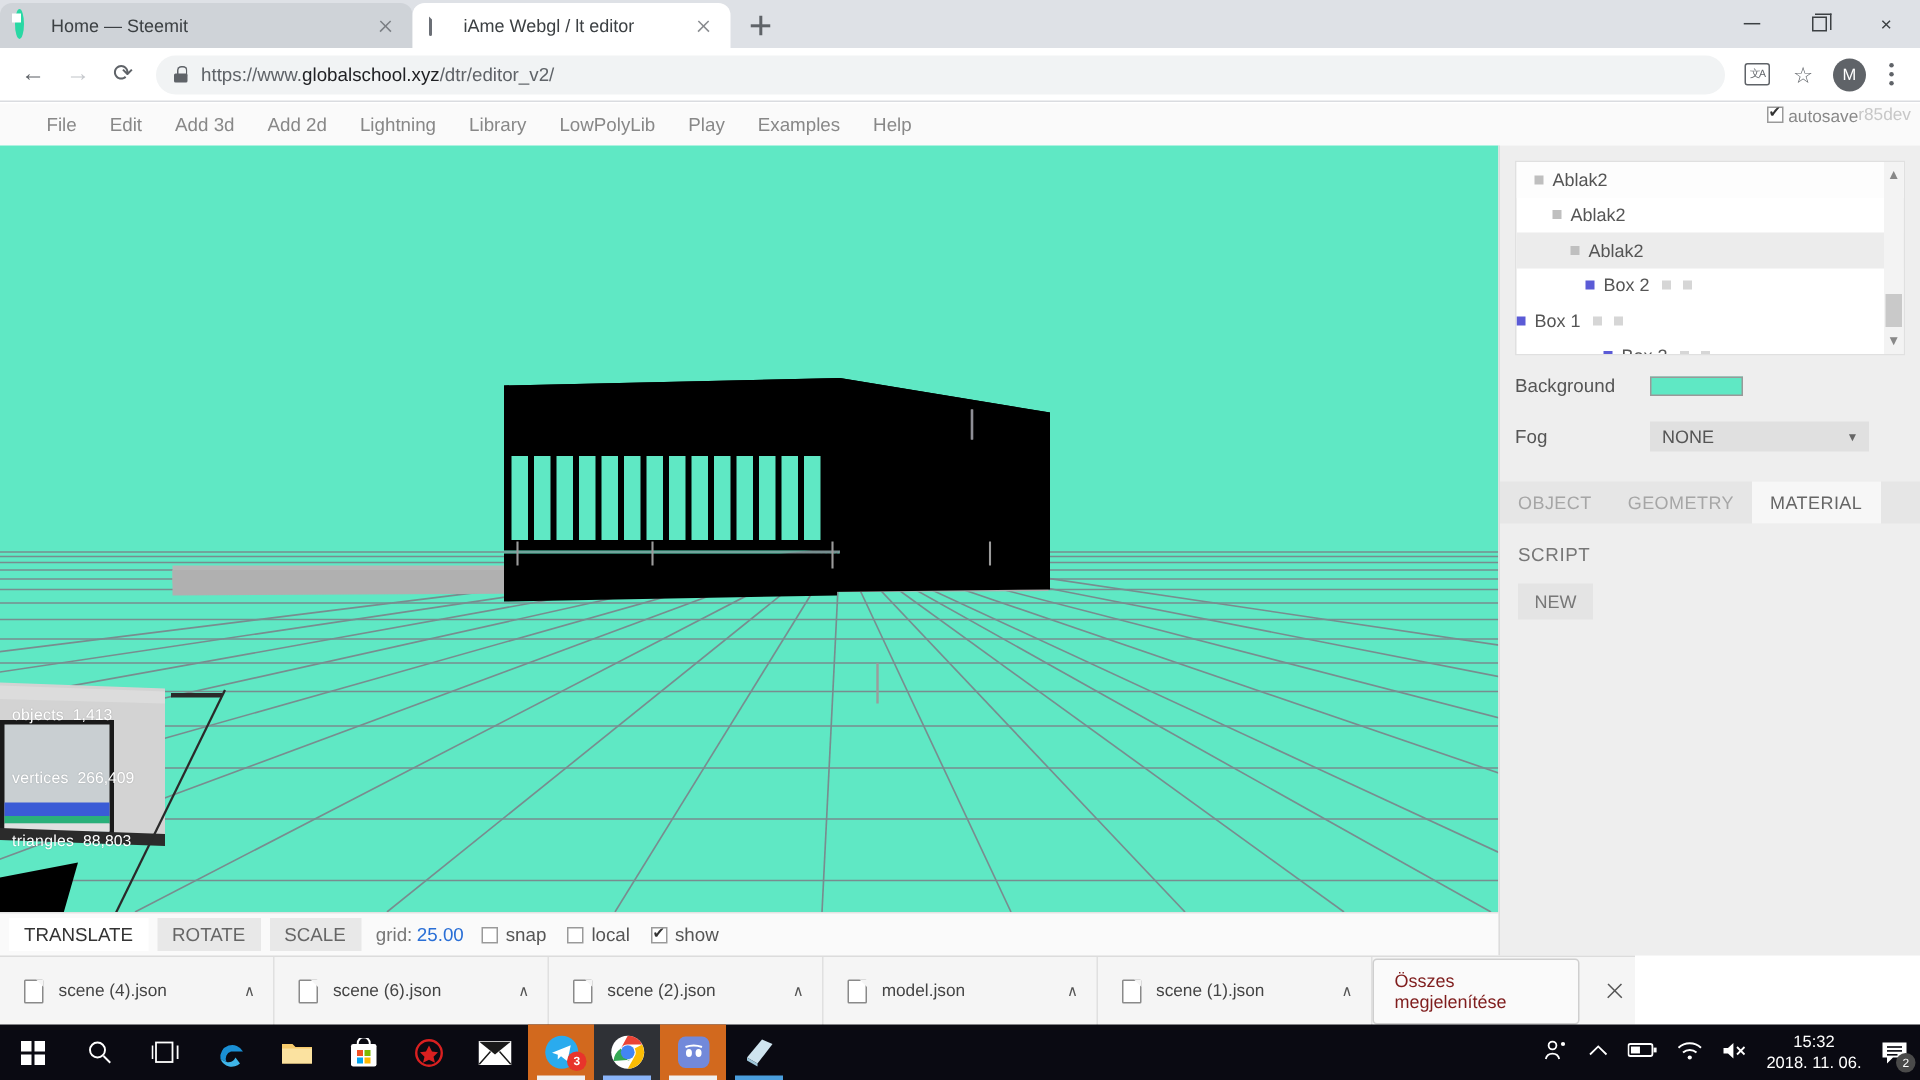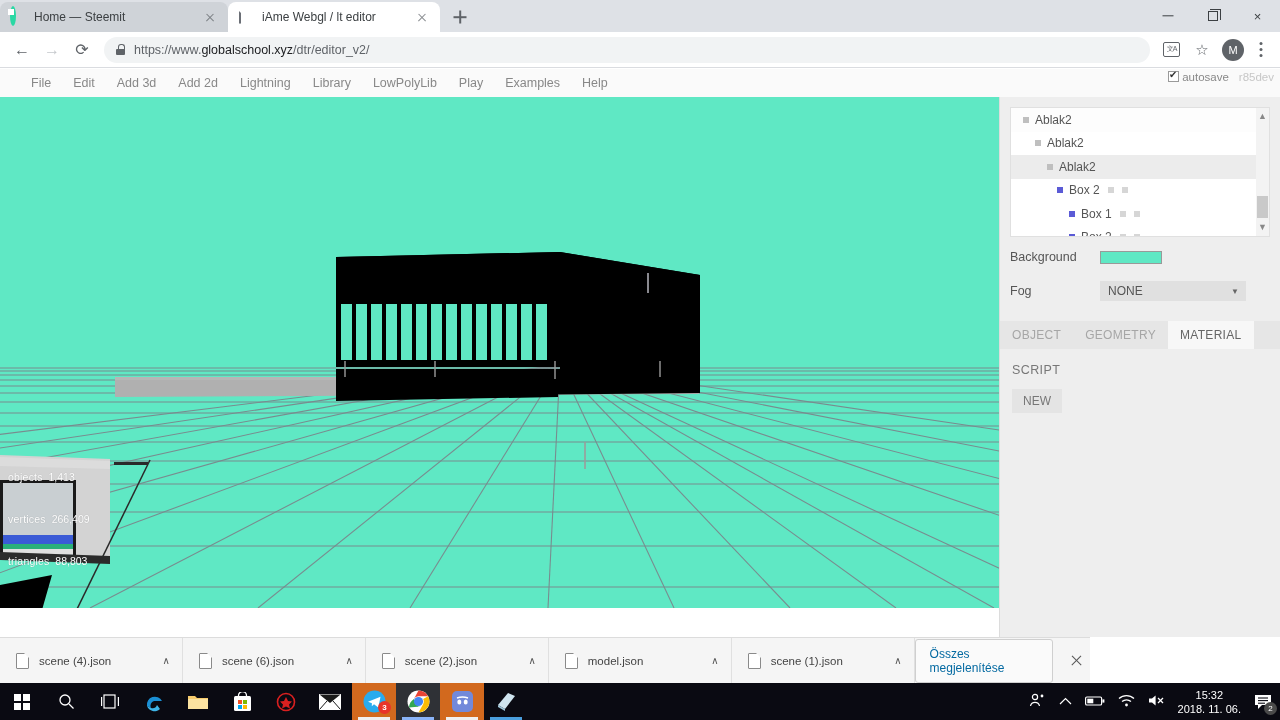--- a/index.html
+++ b/index.html
@@ -14,21 +14,21 @@
   
   .tabstrip {
     position: absolute; left: 0; top: 0; width: 1280px; height: 32px;
     background: #dee1e6; display: flex; align-items: flex-end;
   }
   .tab {
     position: relative; height: 30px; display: flex; align-items: center;
     padding: 0 10px; gap: 8px; border-radius: 8px 8px 0 0;
     font-size: 12px; color: #3c4043; min-width: 0;
   }
-  .tab.inactive { width: 228px; background: #cfd3d8; }
+  .tab.inactive { width: 275px; background: #cfd3d8; }
   .tab.active   { width: 212px; background: #ffffff; justify-content: space-between; }
   .tab-fav { width: 16px; height: 16px; flex: 0 0 16px; position: relative; }
   .fav-steemit {
     width: 15px; height: 15px; border-radius: 50%;
     border: 3px solid #2ad8a4; background: transparent;
     position: relative;
   }
   .fav-steemit::after{
     content:""; position:absolute; right:-1px; top:0px; width:6px; height:6px;
     background:#ffffff; transform: rotate(0deg);
@@ -99,21 +99,21 @@
   .kebab b:nth-child(1){ top:5px; } .kebab b:nth-child(2){ top:11px; } .kebab b:nth-child(3){ top:17px; }
 
   
   .menubar {
     position: absolute; left: 0; top: 69px; width: 1280px; height: 28px;
     background: #fafafa; display: flex; align-items: center; padding-left: 20px;
     font-size: 12.5px; color: #888;
   }
   .menuitem { padding: 4px 11px; cursor: default; white-space: nowrap; }
   .menu-right { position: absolute; right: 6px; top: 0; height: 16px;
-                display: flex; align-items: center; gap: 10px; font-size: 11.5px; color:#888; }
+                display: flex; align-items: center; font-size: 11.5px; color:#888; }
   .chk { width: 11px; height: 11px; border: 1px solid #9a9a9a; background: #fff;
          position: relative; display: inline-block; vertical-align: -1px; }
   .chk.on::after { content: "\2714"; position: absolute; left: 0px; top: -3px;
                    font-size: 10px; color: #333; }
   .ver { color: #c7c7c7; }
 
   
   .viewport {
     position: absolute; left: 0; top: 97px; width: 999px; height: 511px;
     background: #5FE8C4; overflow: hidden;
@@ -186,21 +186,21 @@
   }
   .ditem { width: 198px; height: 46px; display: flex; align-items: center; gap: 10px;
            padding-left: 16px; border-right: 1px solid #e0e0e0; font-size: 11.5px; color: #444; }
   .dico { width: 13px; height: 16px; border: 1.3px solid #8a8a8a; border-radius: 1px;
           position: relative; background: #fff; flex: 0 0 13px; }
   .dico::after { content:""; position:absolute; right:-1px; top:-1px;
                  border-left:5px solid transparent; border-top:5px solid #f5f5f5; }
   .dname { flex: 1 1 auto; white-space: nowrap; overflow: hidden; text-overflow: ellipsis; }
   .dcaret { font-size: 10px; color: #555; margin-right: 12px; }
   .showall { margin-left: auto; margin-right: 6px; padding: 7px 14px; border: 1px solid #cfcfcf;
-             border-radius: 3px; background: #fafafa; font-size: 12px; color: #0369a1; }
+             border-radius: 3px; background: #fafafa; font-size: 12px; color: #7f1d1d; }
   .shelf-close { width: 34px; height: 46px; position: relative; }
   .shelf-close::before, .shelf-close::after {
     content:""; position:absolute; left: 11px; top: 22px; width: 13px; height: 1.3px; background:#555;
   }
   .shelf-close::before { transform: rotate(45deg); }
   .shelf-close::after  { transform: rotate(-45deg); }
 
   
   .taskbar {
     position: absolute; left: 0; top: 683px; width: 1280px; height: 37px;
@@ -429,20 +429,39 @@
       <line x1="648" y1="176" x2="648" y2="196" stroke="#8e8e96" stroke-width="1.5"></line>
     </svg>
 
     <div class="stats">
       <div><span class="lbl">objects</span>&nbsp;&nbsp;<span>1,413</span></div>
       <div><span class="lbl">vertices</span>&nbsp;&nbsp;<span>266,409</span></div>
       <div><span class="lbl">triangles</span>&nbsp;&nbsp;<span>88,803</span></div>
     </div>
   </div>
 
+  <div class="xformbar">
+    <div class="xbtn active">TRANSLATE</div>
+    <div class="xbtn">ROTATE</div>
+    <div class="xbtn">SCALE</div>
+    <span class="gridlbl">grid:</span>
+    <span class="gridval">25.00</span>
+    <span class="cbwrap">
+        <span class="chk"></span>
+        <span>snap</span>
+      </span>
+    <span class="cbwrap">
+        <span class="chk"></span>
+        <span>local</span>
+      </span>
+    <span class="cbwrap">
+        <span class="chk on"></span>
+        <span>show</span>
+      </span>
+  </div>
 
   <div class="sidepanel">
 
     <div class="panelbody">
       <div class="outliner">
         <div class="node odd" style="padding-left:12px">
             <span class="sq gray"></span>
             <span>Ablak2</span>
           </div>
         <div class="node" style="padding-left:24px">
@@ -452,21 +471,21 @@
         <div class="node sel" style="padding-left:36px">
             <span class="sq gray"></span>
             <span>Ablak2</span>
           </div>
         <div class="node" style="padding-left:46px">
             <span class="sq blue"></span>
             <span>Box 2</span>
             <span class="sq dim"></span>
             <span class="sq dim"></span>
           </div>
-        <div class="node" style="padding-left:58px">
+        <div class="node" style="">
             <span class="sq blue"></span>
             <span>Box 1</span>
             <span class="sq dim"></span>
             <span class="sq dim"></span>
           </div>
         <div class="node" style="padding-left:58px">
             <span class="sq blue"></span>
             <span>Box 2</span>
             <span class="sq dim"></span>
             <span class="sq dim"></span>

